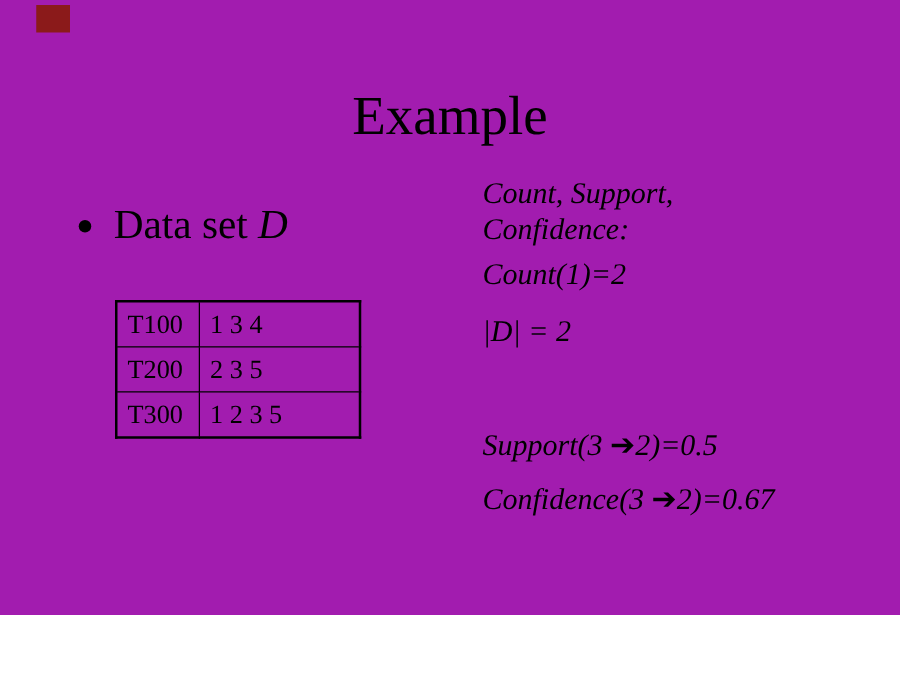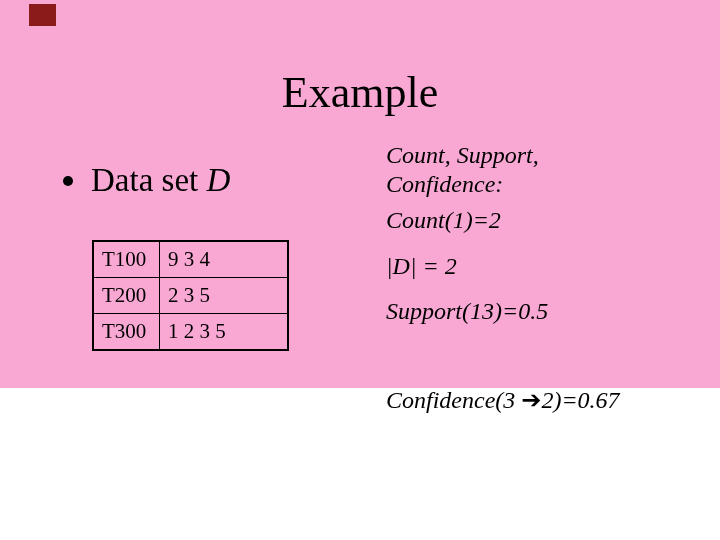--- a/index.html
+++ b/index.html
@@ -1,17 +1,17 @@
 <!DOCTYPE html>
 <html><head>
 <meta charset="utf-8">
 <style>
   html,body{margin:0;padding:0;}
   body{width:720px;height:540px;background:#ffffff;overflow:hidden;}
-  .slide{position:relative;width:720px;height:388px;background:#f9a8d4;
+  .slide{position:relative;width:720px;height:492px;background:#a21caf;
          font-family:"Liberation Serif","DejaVu Serif",serif;color:#000;}
   .marker{position:absolute;left:29px;top:4px;width:27px;height:22px;}
   .title{position:absolute;left:0;top:69px;width:720px;text-align:center;
          font-size:44px;line-height:48px;white-space:nowrap;}
   .bullet-dot{position:absolute;left:63px;top:176px;width:10px;height:10px;
          border-radius:50%;background:#000;}
   .bullet-text{position:absolute;left:91px;top:161px;font-size:33px;
          line-height:38px;white-space:nowrap;}
   .bullet-text .var{font-style:italic;}
   table.dataset{position:absolute;left:92px;top:240px;border-collapse:collapse;
@@ -37,33 +37,33 @@
 
   <div class="title">Example</div>
 
   <div class="bullet-dot"></div>
   <div class="bullet-text"><span>Data set </span><span class="var">D</span></div>
 
   <table class="dataset">
     <tbody>
     <tr class="row">
       <td class="c-tid">T100</td>
-      <td class="c-items">9 3 4</td>
+      <td class="c-items">1 3 4</td>
     </tr>
     <tr class="row">
       <td class="c-tid">T200</td>
       <td class="c-items">2 3 5</td>
     </tr>
     <tr class="row">
       <td class="c-tid">T300</td>
       <td class="c-items">1 2 3 5</td>
     </tr>
   </tbody>
     </table>
 
   <div class="note n2">Confidence:</div>
   <div class="note n1">Count, Support,</div>
   <div class="note n3">Count(1)=2</div>
   <div class="note n4">|D| = 2</div>
-  <div class="note n5">Support(13)=0.5</div>
+  <div class="note n6">Support(3 ➔2)=0.5</div>
   <div class="note n7">Confidence(3 ➔2)=0.67</div>
 
 </div>
 
 </body></html>

